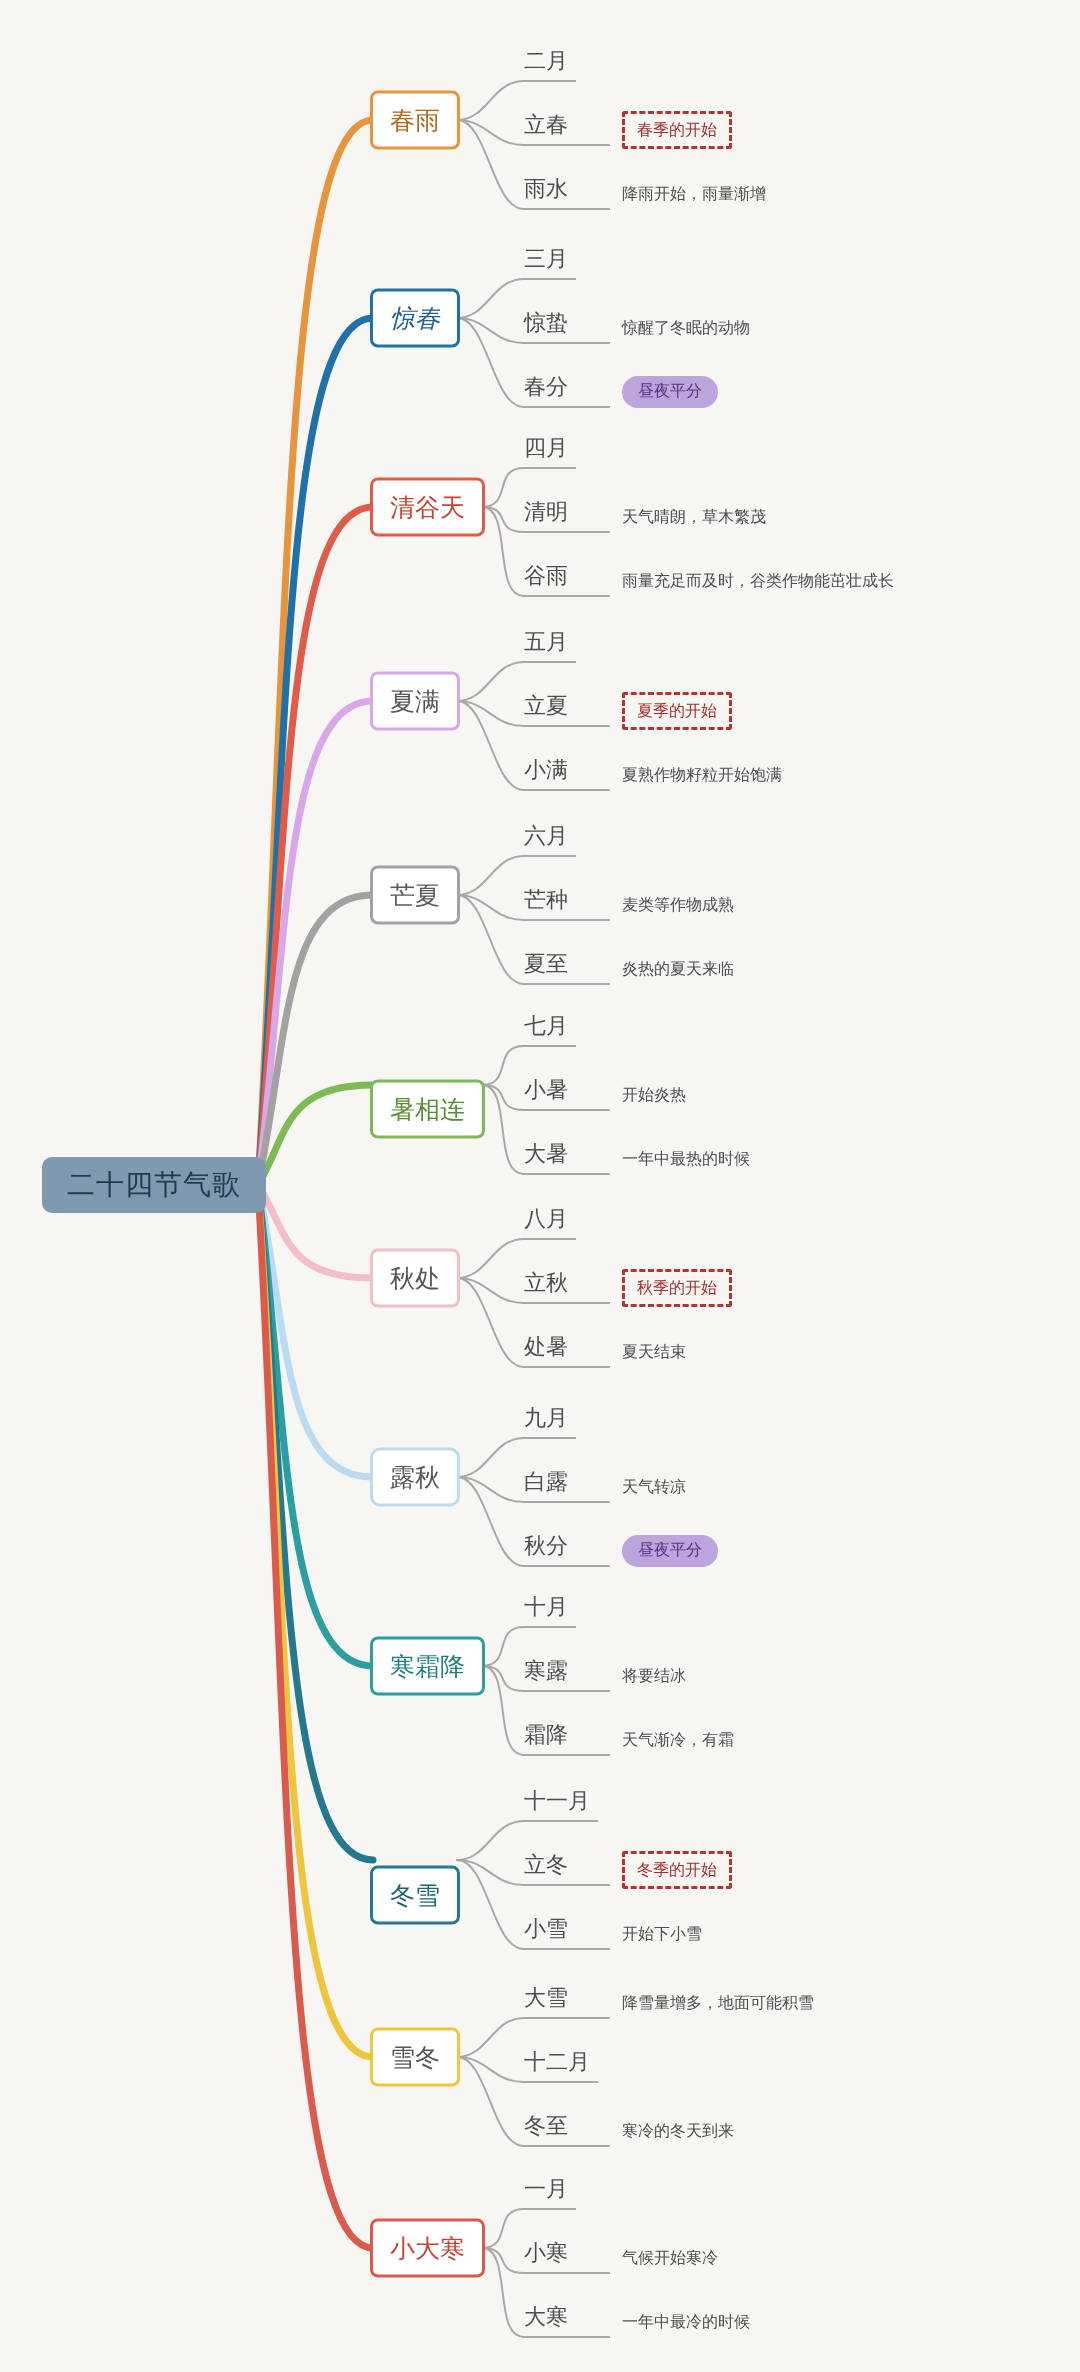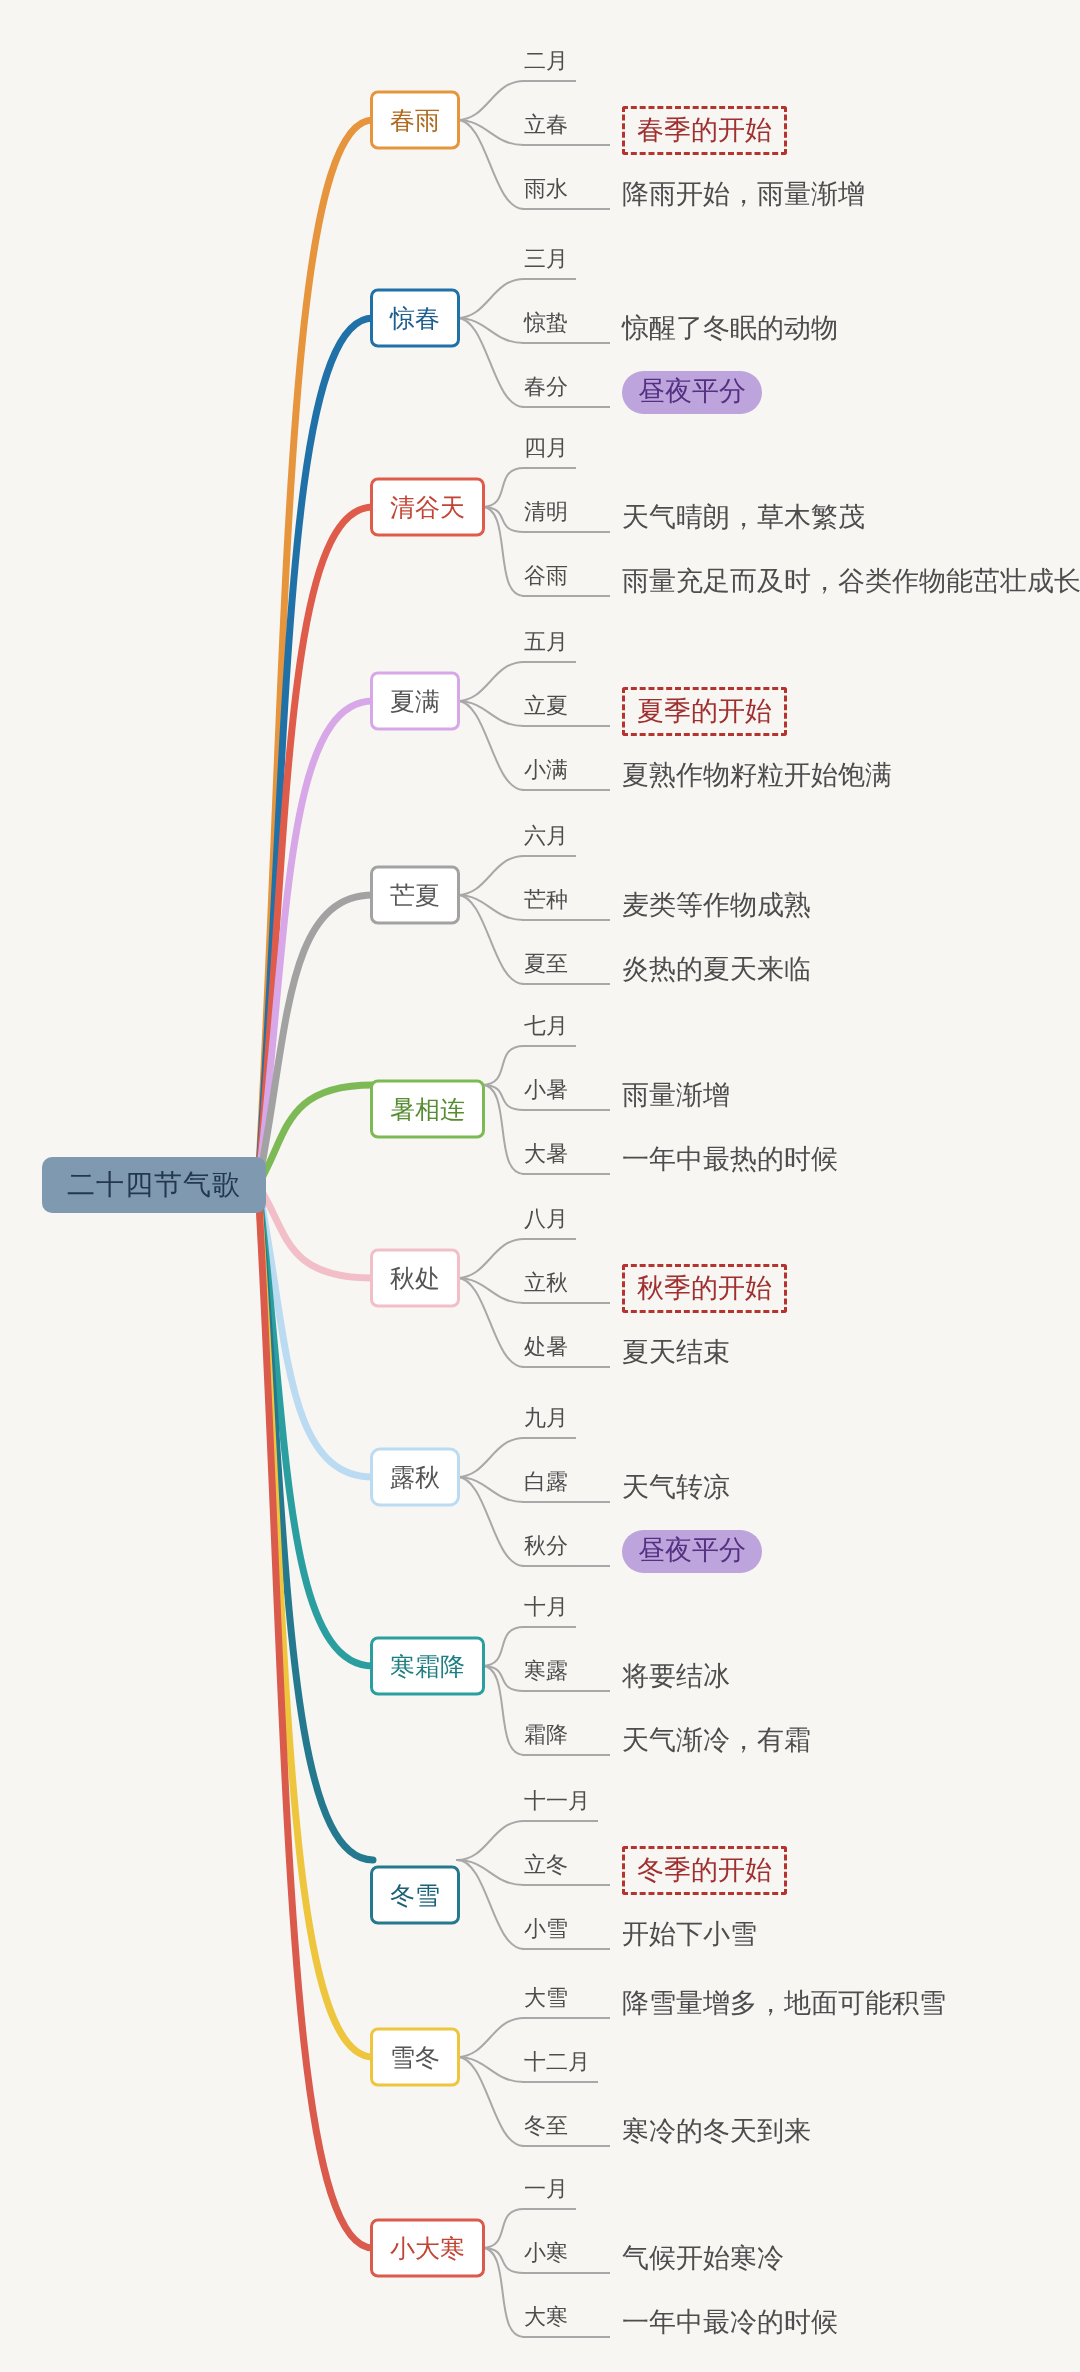--- a/index.html
+++ b/index.html
@@ -19,21 +19,21 @@
          background:#ffffff;border:3px solid #999;border-radius:8px;
          font-size:25px;font-weight:500;line-height:1;padding:14px 17px;white-space:nowrap}
   .children{position:absolute;left:152px;top:10px;transform:translateY(-50%);
             display:flex;flex-direction:column;gap:28px}
   .crow{display:flex;align-items:center;height:36px;white-space:nowrap}
   .hook{display:inline-block;position:relative;font-size:22px;line-height:1;
         color:var(--child-text,#4d4d4d);padding:0 8px 8px 2px;
         border-bottom:2px solid var(--line,#a8a8a8)}
   .term::after{content:"";position:absolute;left:100%;bottom:-2px;width:34px;height:2px;
                background:var(--line,#a8a8a8)}
-  .desc{font-size:27px;line-height:1;margin-left:46px;white-space:nowrap}
+  .desc{font-size:16px;line-height:1;margin-left:46px;white-space:nowrap}
   .desc.plain{color:var(--child-text,#4d4d4d)}
   .desc.dashed{border:3px dashed var(--dash-border,#b5342e);color:var(--dash-text,#a03030);
                padding:8px 12px;border-radius:3px}
   .desc.pill{background:var(--pill-bg,#bda4dc);color:var(--pill-text,#533180);
              padding:7px 16px 9px;border-radius:999px}
 </style>
 </head>
 <body>
 
 <div id="canvas">
@@ -102,21 +102,21 @@
         <span class="hook term">立春</span>
         <span class="desc dashed">春季的开始</span>
       </div>
     <div class="crow term-row">
         <span class="hook term">雨水</span>
         <span class="desc plain">降雨开始，雨量渐增</span>
       </div>
       </div>
   </div>
     <div class="branch" style="top: 318px;">
-    <div class="bnode" style="border-color: rgb(33, 113, 169); color: rgb(29, 95, 143);">
+    <div class="bnode" style="border-color: rgb(33, 113, 169); color: rgb(29, 95, 143); font-style: italic;">
       <span class="bnode-label">惊春</span>
     </div>
     <div class="children">
       <div class="crow">
         <span class="hook month">三月</span>
       </div>
       <div class="crow term-row">
         <span class="hook term">惊蛰</span>
         <span class="desc plain">惊醒了冬眠的动物</span>
       </div>
@@ -183,21 +183,21 @@
     <div class="branch" style="top: 1085px;">
     <div class="bnode" style="border-color: rgb(125, 185, 84); color: rgb(86, 140, 50); margin-top: 24px;">
       <span class="bnode-label">暑相连</span>
     </div>
     <div class="children">
       <div class="crow">
         <span class="hook month">七月</span>
       </div>
       <div class="crow term-row">
         <span class="hook term">小暑</span>
-        <span class="desc plain">雨量渐增</span>
+        <span class="desc plain">开始炎热</span>
       </div>
     <div class="crow term-row">
         <span class="hook term">大暑</span>
         <span class="desc plain">一年中最热的时候</span>
       </div>
       </div>
   </div>
     <div class="branch" style="top: 1278px;">
     <div class="bnode" style="border-color: rgb(242, 191, 201); color: rgb(85, 85, 85); text-align: center;">
       <span class="bnode-label">秋处</span>

